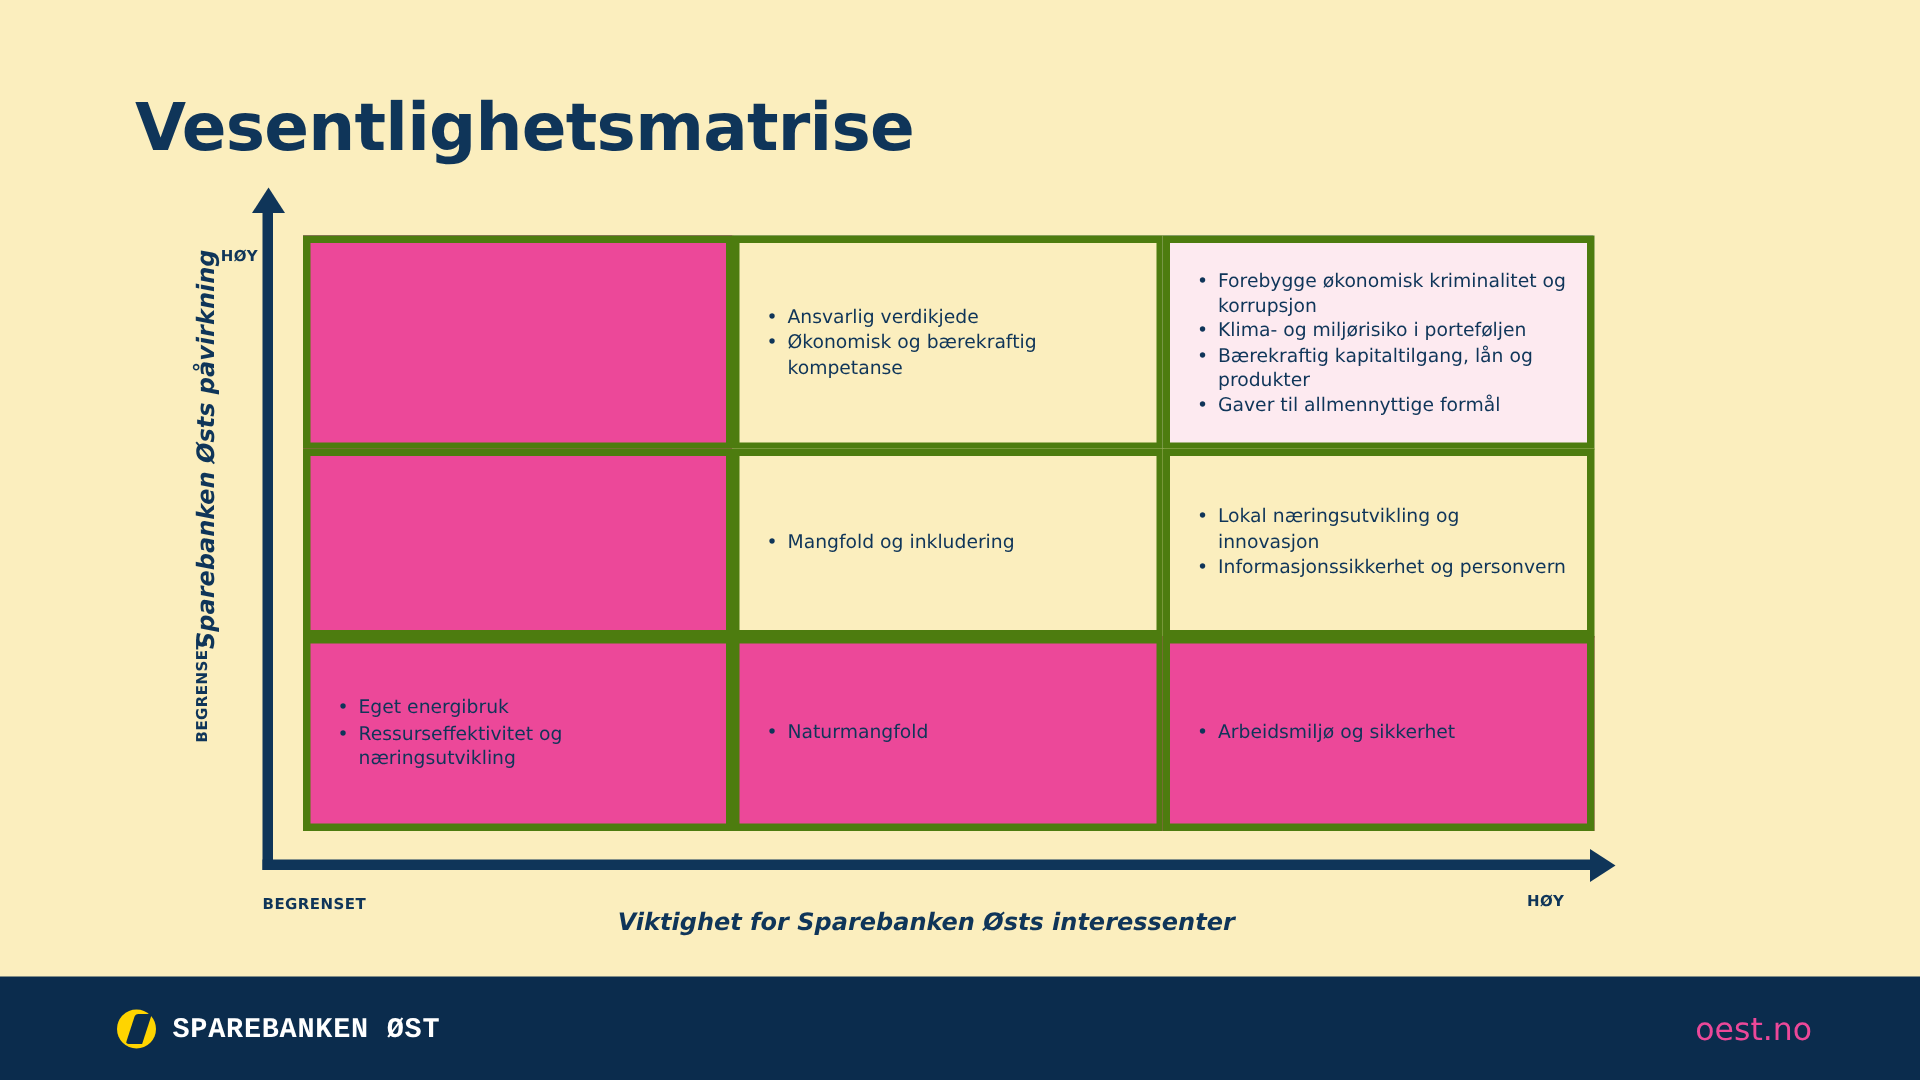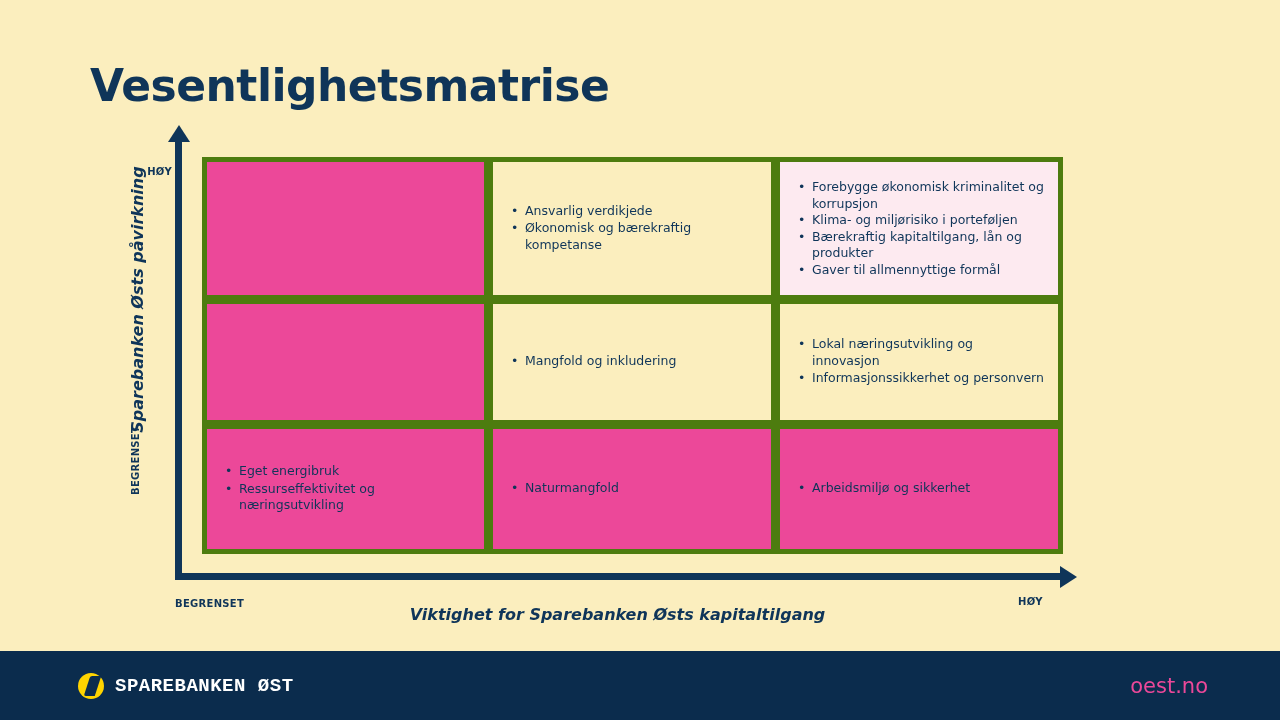--- a/index.html
+++ b/index.html
@@ -182,21 +182,21 @@
 </style>
 </head>
 <body>
 
 <h1 class="slide-title">Vesentlighetsmatrise</h1>
 
 <div class="axis-y"></div>
 <div class="axis-x"></div>
 
 <div class="axis-y-label">Sparebanken Østs påvirkning</div>
-<div class="axis-x-label">Viktighet for Sparebanken Østs kapitaltilgang</div>
+<div class="axis-x-label">Viktighet for Sparebanken Østs interessenter</div>
 
 <div class="tick tick-y-high">HØY</div>
 <div class="tick tick-y-low">BEGRENSET</div>
 <div class="tick tick-x-low">BEGRENSET</div>
 <div class="tick tick-x-high">HØY</div>
 
 <div class="matrix">
     <div class="cell c-green"></div>
     <div class="cell c-yellow">
       <ul>

